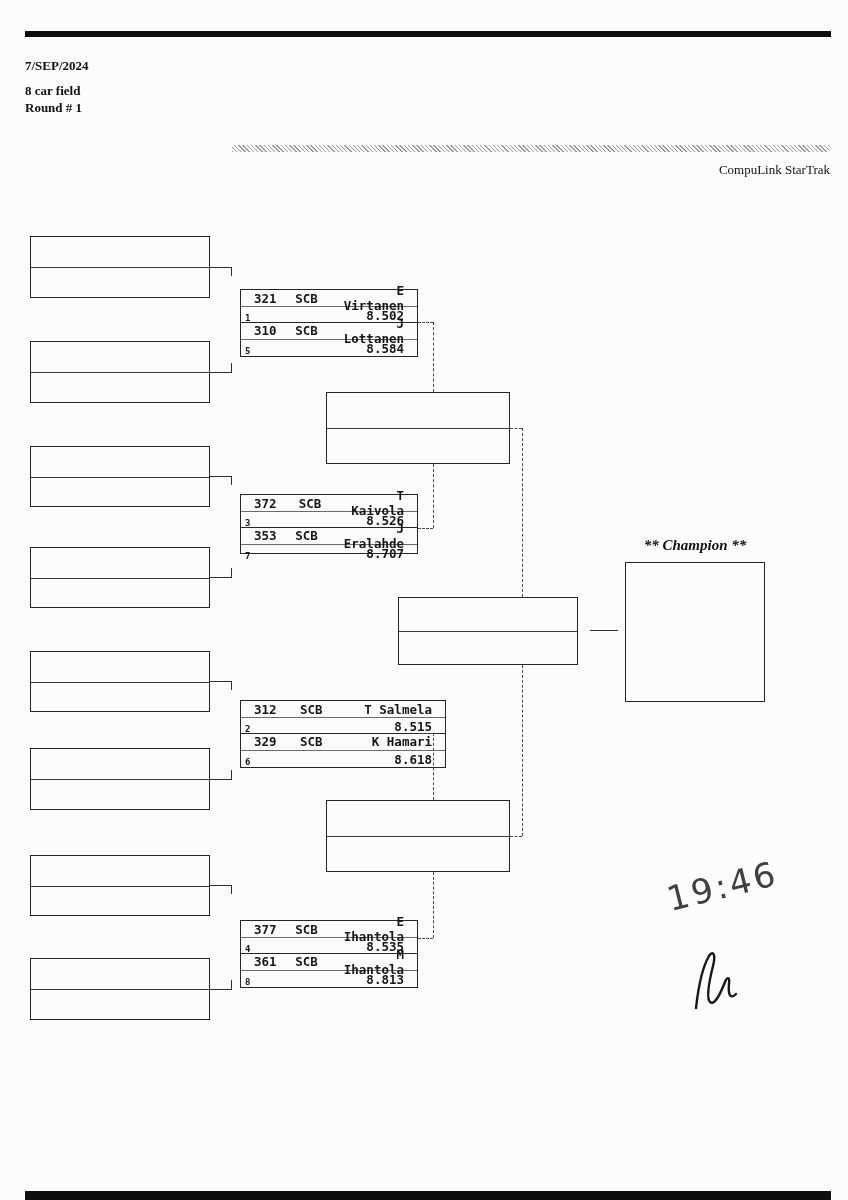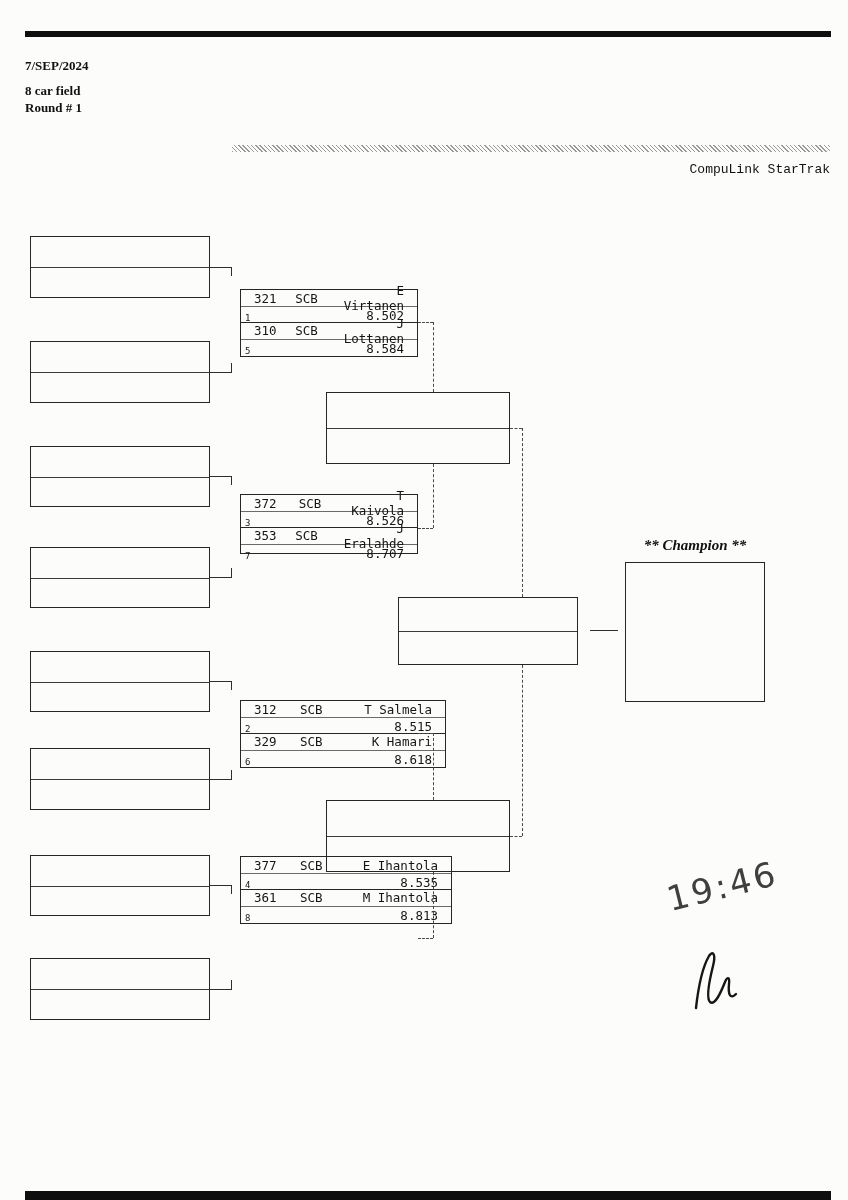--- a/index.html
+++ b/index.html
@@ -10,21 +10,21 @@
   .event-title{position:absolute;left:0;right:0;text-align:center;font-size:21px;font-weight:700;}
   .class-title{position:absolute;font-size:19px;font-weight:700;letter-spacing:.3px;}
   .hatch{position:absolute;height:7px;
          background:repeating-linear-gradient(45deg,#9a9a98 0 1px,transparent 1px 3px);}
   .brand{position:absolute;font-size:13px;}
   
   .bx{position:absolute;border:1.5px solid #262626;box-sizing:border-box;background:transparent;}
   .bx .mid{position:absolute;left:0;right:0;top:50%;border-top:1px solid #3a3a3a;}
   .mbox{position:absolute;border:1.5px solid #262626;box-sizing:border-box;
         font-family:"DejaVu Sans Mono",monospace;font-size:12.5px;color:#151515;}
-  .entry{height:32.5px;box-sizing:border-box;position:relative;}
+  .entry{height:32.5px;box-sizing:border-box;position:relative;font-weight:bold;}
   .entry.first{border-bottom:1px solid #262626;}
   .erow1{height:16px;display:flex;align-items:center;border-bottom:1px solid #6a6a6a;}
   .erow1 .car{width:46px;padding-left:13px;}
   .erow1 .cls{width:54px;}
   .erow1 .drv{flex:1;text-align:right;padding-right:13px;}
   .erow2{height:16px;position:relative;}
   .erow2 .seed{position:absolute;left:4px;bottom:0px;font-size:9px;}
   .erow2 .et{position:absolute;right:13px;top:1px;}
   
   .lh{position:absolute;height:0;border-top:1.5px solid #2e2e2e;}
@@ -40,21 +40,21 @@
 <body>
 
 <div class="page">
 
   <div class="bar" style="left:25px;top:31px;width:806px;height:6px;"></div>
 
   <div class="hdr-small" style="left:25px;top:58px;">7/SEP/2024</div>
   <div class="hdr-small" style="left:25px;top:83px;">8 car field</div>
   <div class="hdr-small" style="left:25px;top:100px;">Round # 1</div>
   <div class="hatch" style="left:232px;top:145px;width:598px;"></div>
-  <div class="brand" style="right:18px;top:162px;font-family:Liberation Mono, monospace;">CompuLink StarTrak</div>
+  <div class="brand" style="right:18px;top:162px;">CompuLink StarTrak</div>
 
   <div class="bx" style="left:30px;top:236px;width:180px;height:62px;">
       <div class="mid"></div>
     </div>
   <div class="bx" style="left:30px;top:341px;width:180px;height:62px;">
       <div class="mid"></div>
     </div>
   <div class="bx" style="left:30px;top:446px;width:180px;height:61px;">
       <div class="mid"></div>
     </div>
@@ -159,21 +159,21 @@
         <span class="cls">SCB</span>
         <span class="drv">K Hamari</span>
       </div>
       <div class="erow2">
         <span class="seed">6</span>
         <span class="et">8.618</span>
       </div>
     </div>
   </div>
 
-  <div class="mbox" style="left:240px;top:856px;width:212px;height:68px;">
+  <div class="mbox" style="left:240px;top:920px;width:178px;height:68px;">
     <div class="entry first">
       <div class="erow1">
         <span class="car">377</span>
         <span class="cls">SCB</span>
         <span class="drv">E Ihantola</span>
       </div>
       <div class="erow2">
         <span class="seed">4</span>
         <span class="et">8.535</span>
       </div>

